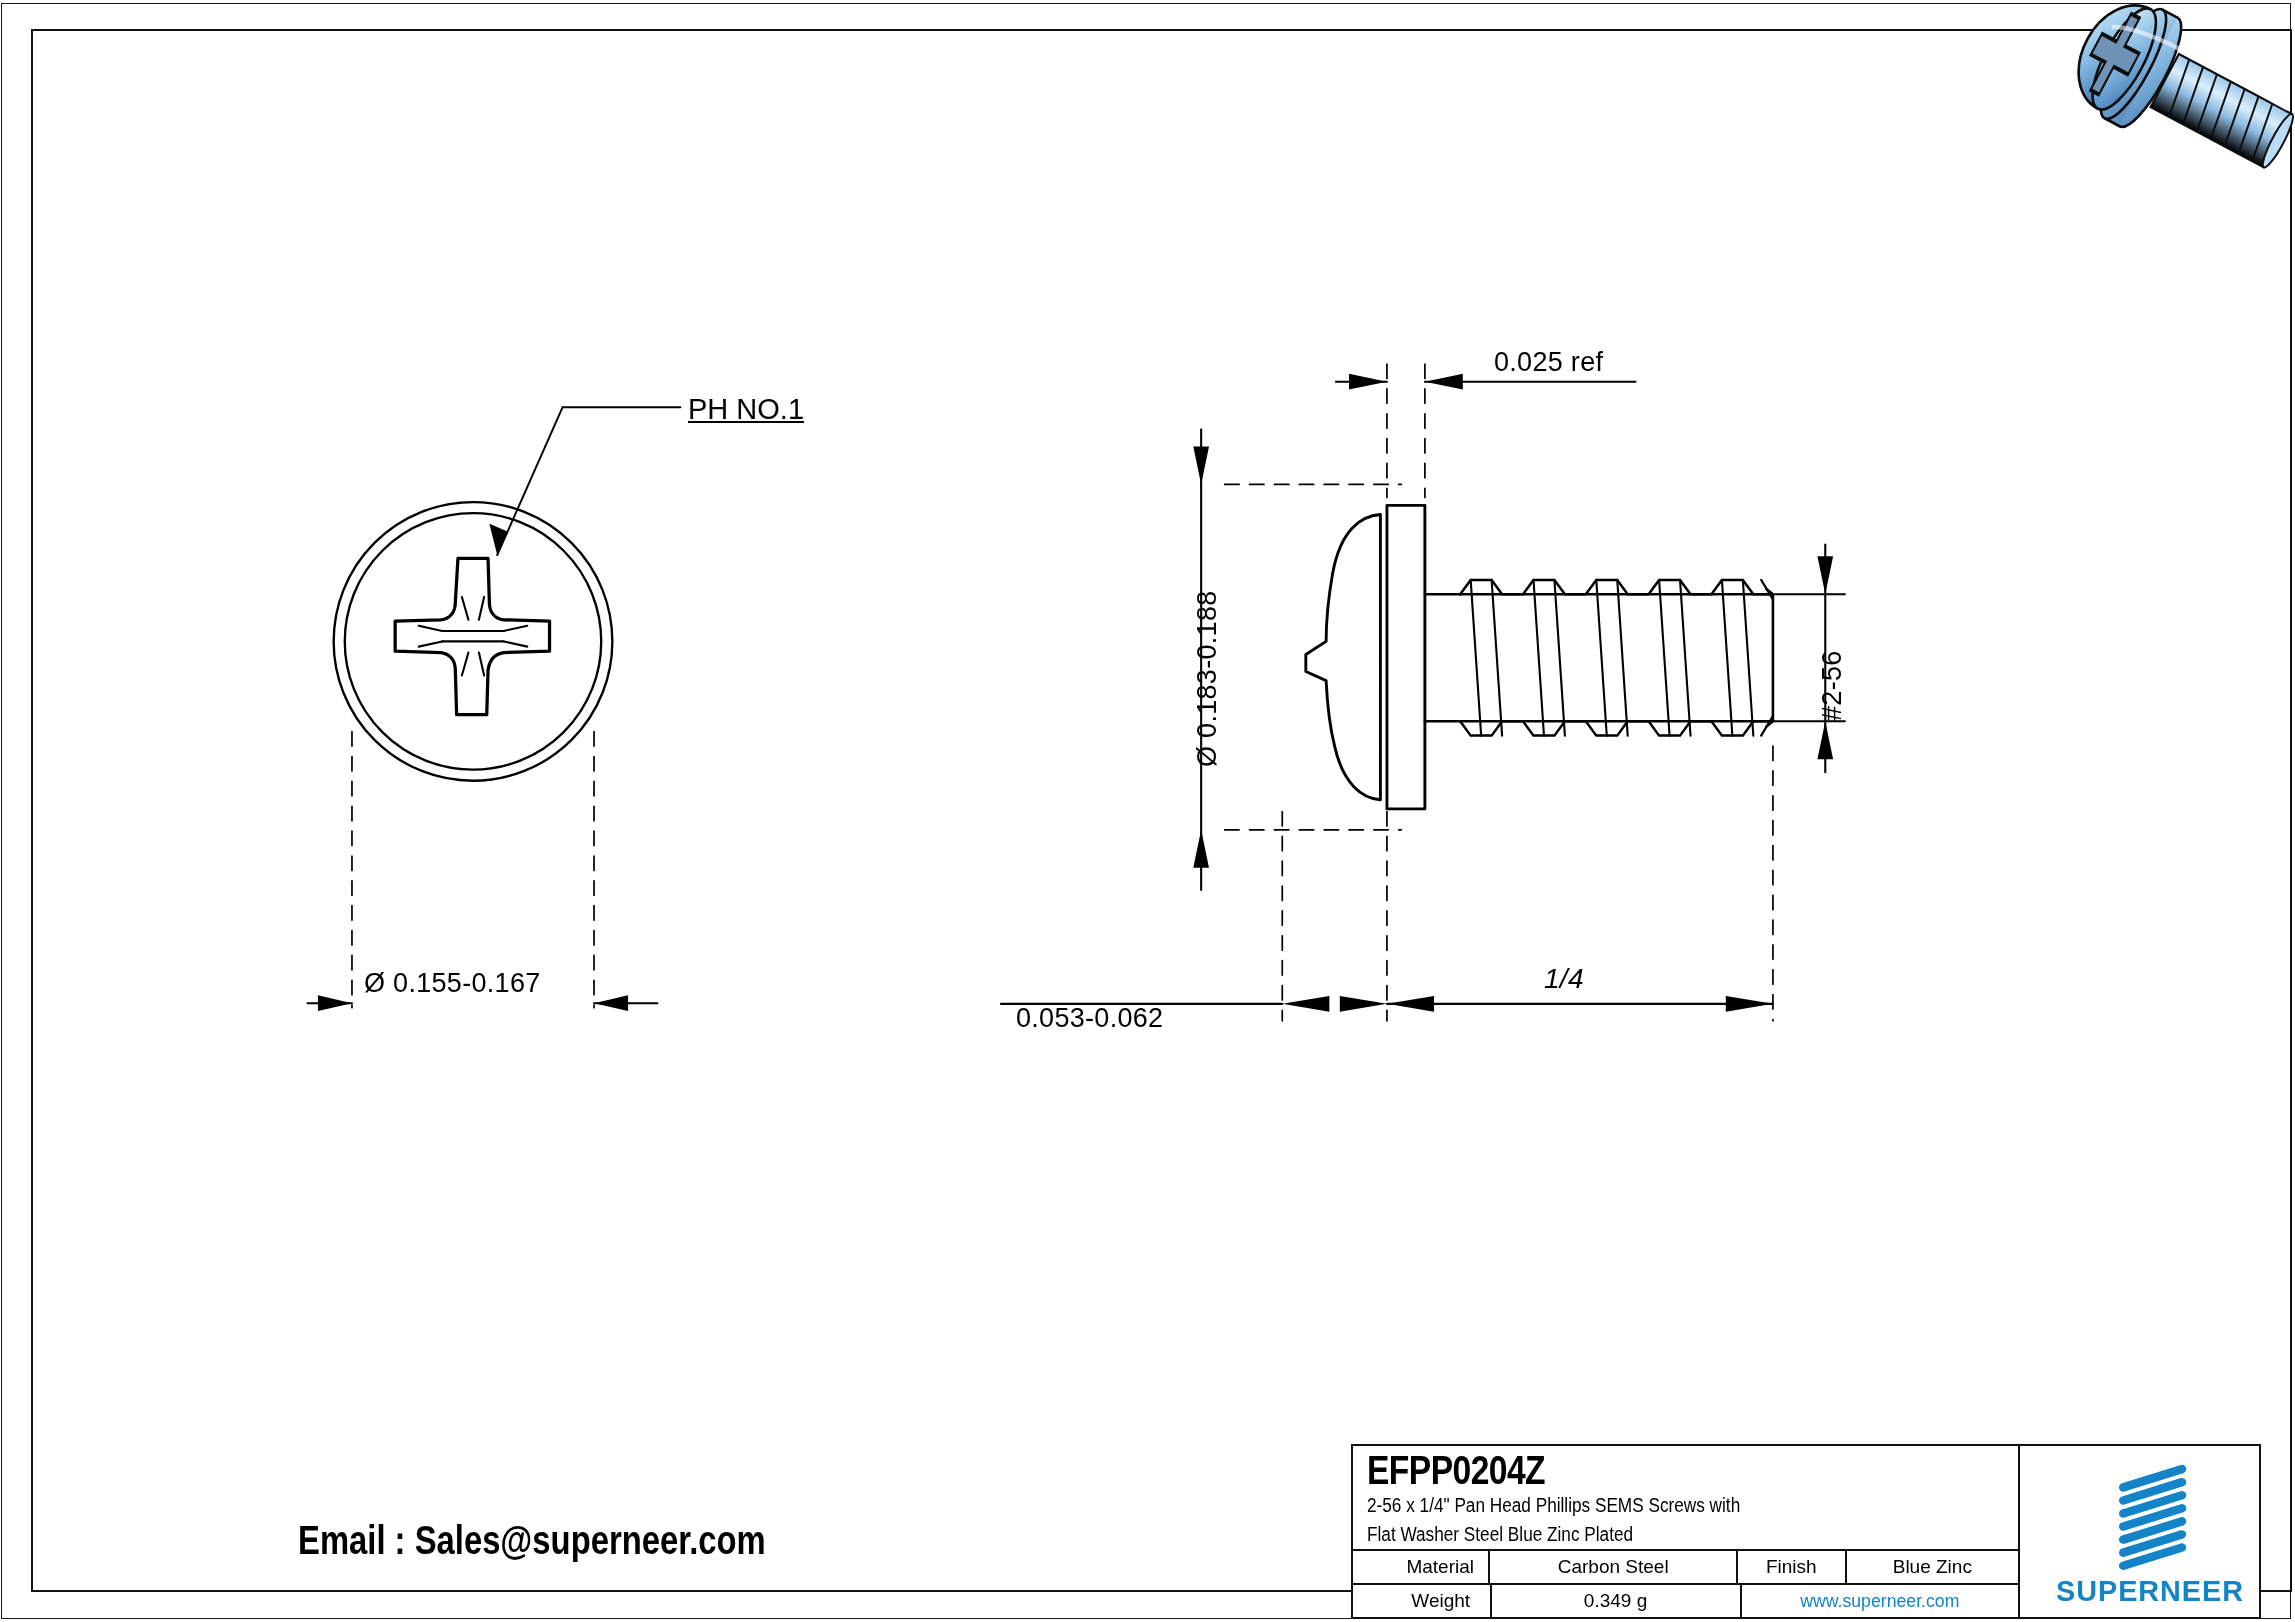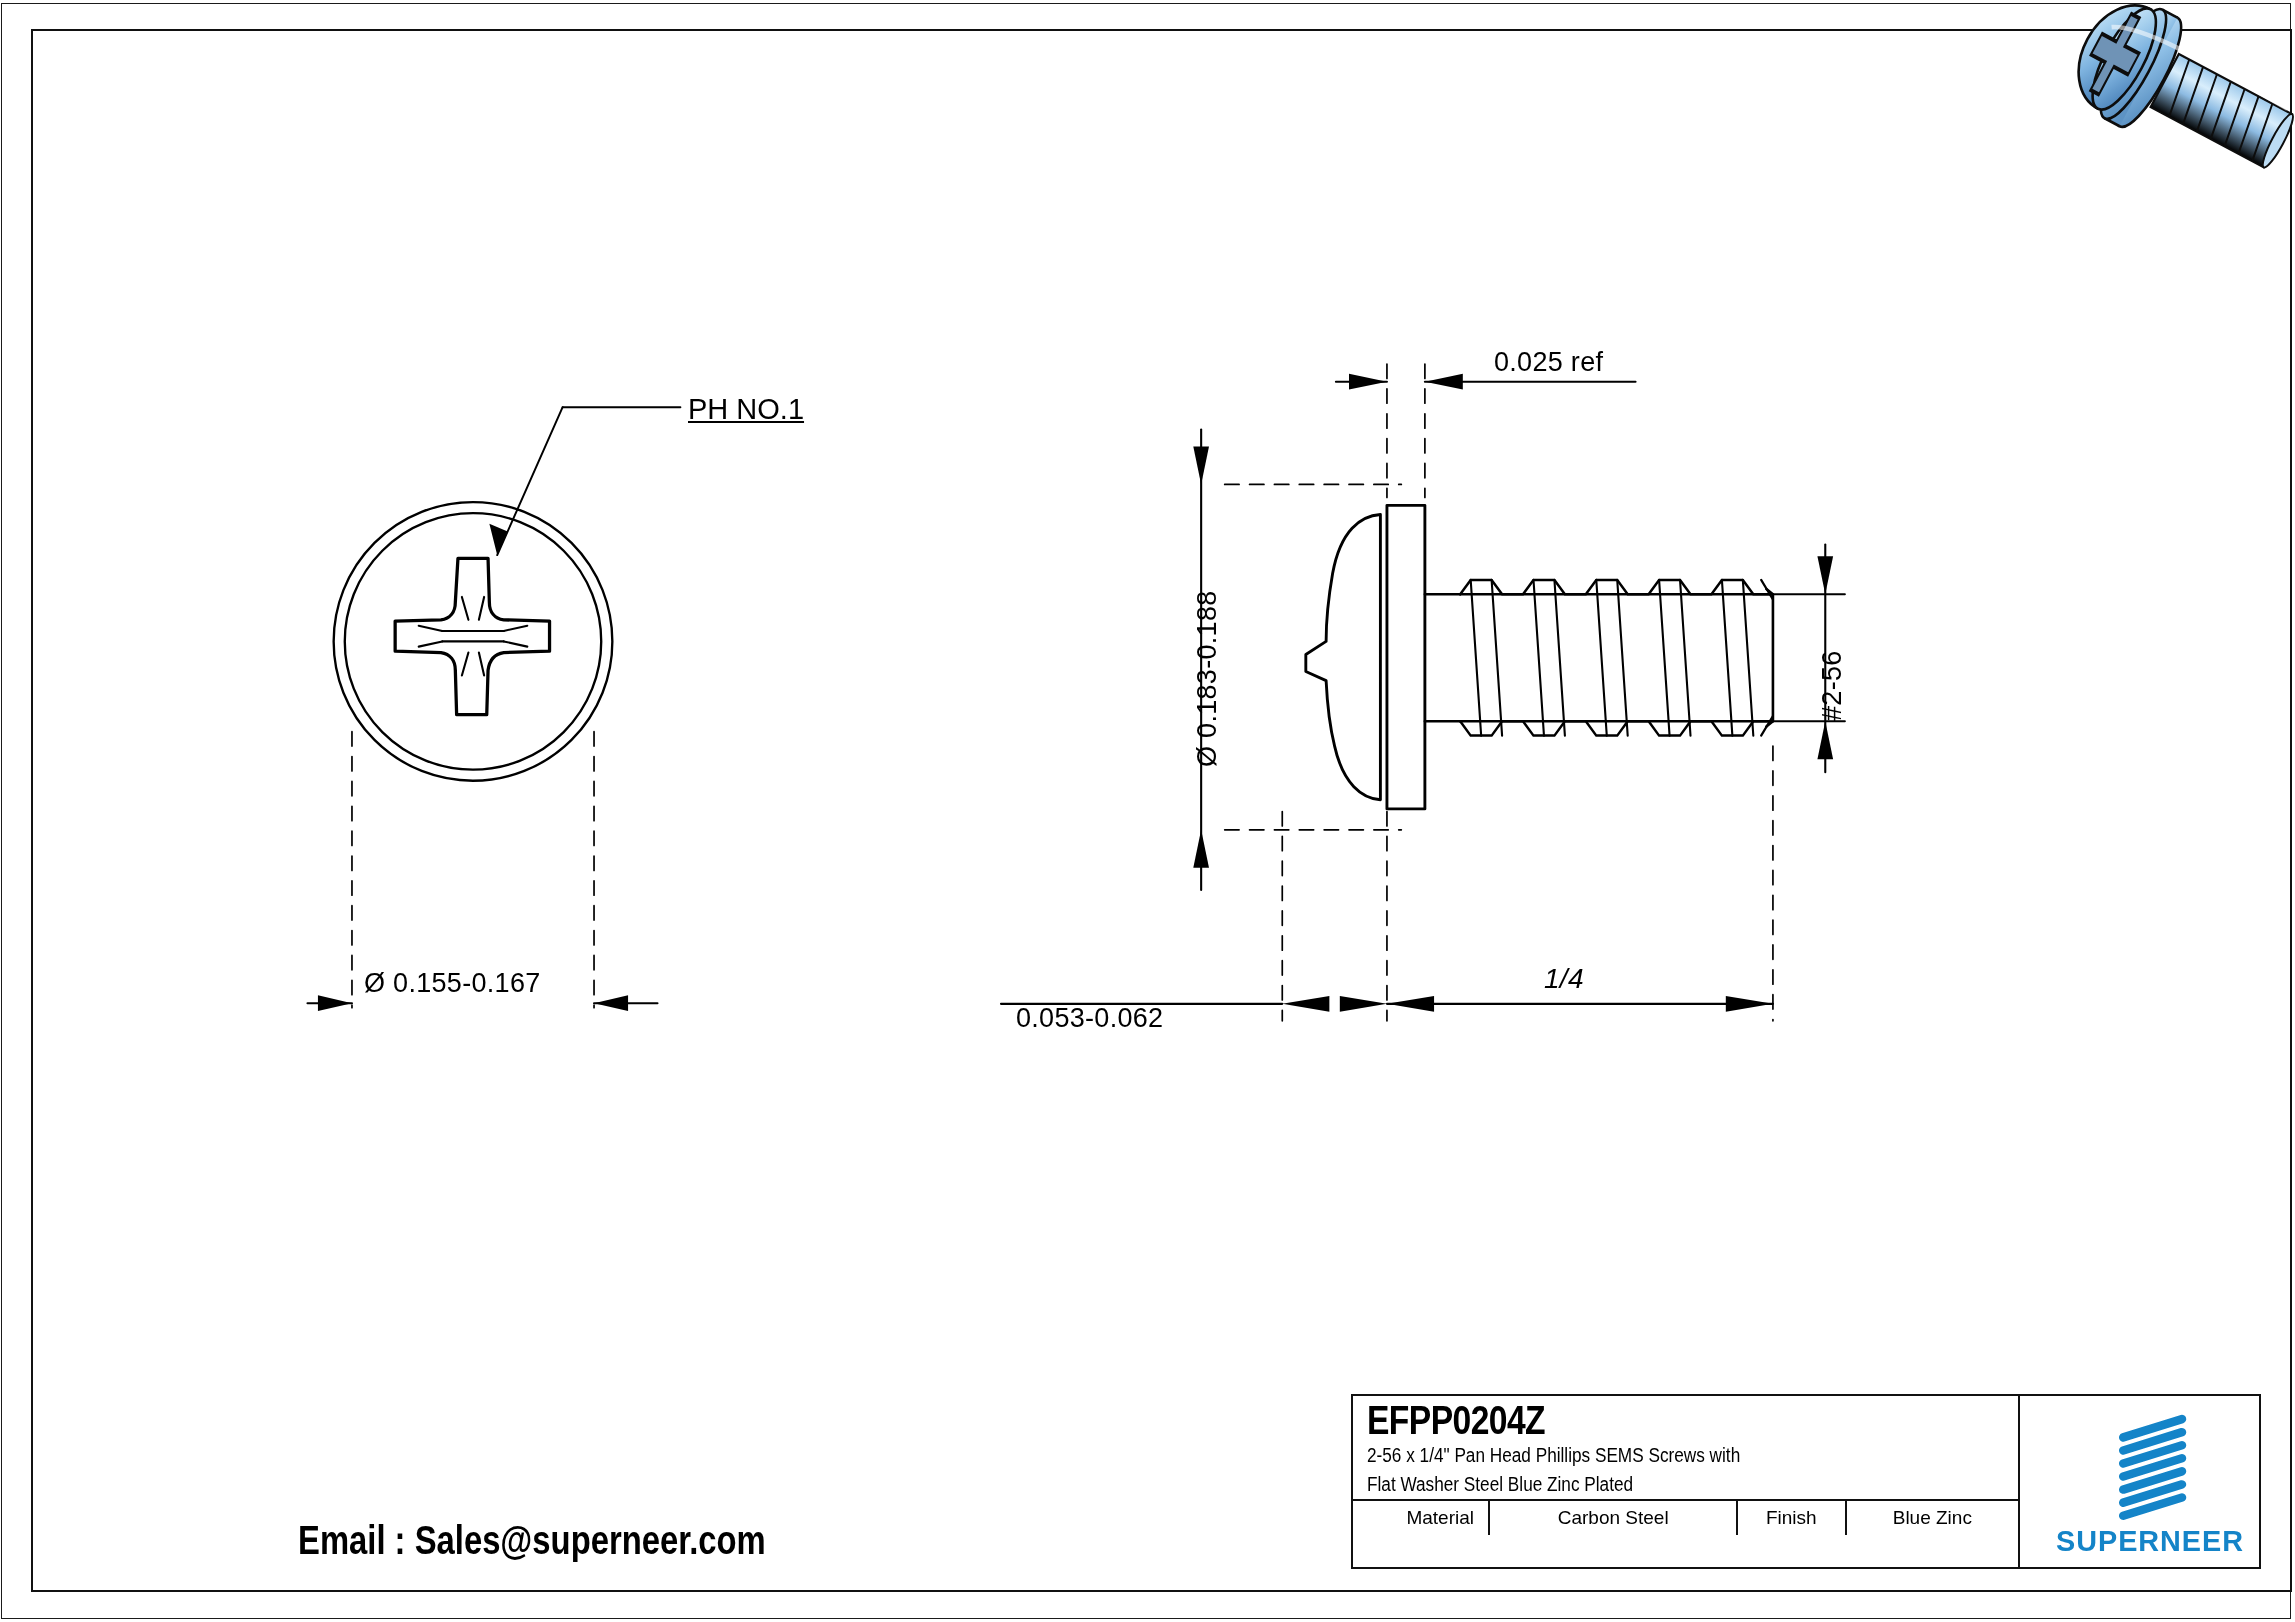--- a/index.html
+++ b/index.html
@@ -15,21 +15,21 @@
   .vec{position:absolute;left:0;top:0;width:2295px;height:1623px;pointer-events:none;}
   
   .dimtxt{position:absolute;font-family:"Liberation Sans",sans-serif;
       font-size:27px;letter-spacing:0.3px;white-space:nowrap;color:#000;}
   .dimtxt.vert{transform-origin:0 0;}
   .note{position:absolute;font-size:29px;white-space:nowrap;}
   
   .email{position:absolute;left:298px;top:1517px;font-size:41px;font-weight:700;
       transform:scaleX(.80);transform-origin:0 0;white-space:nowrap;letter-spacing:0px;}
   
-  .tblock{position:absolute;left:1351px;top:1394px;width:910px;height:175px;
+  .tblock{position:absolute;left:1351px;top:1444px;width:910px;height:175px;
       border:2px solid #111;box-sizing:border-box;background:#fff;display:flex;gap:21px;}
   .tb-left{width:667px;height:100%;box-sizing:border-box;border-right:2px solid #111;
       display:flex;flex-direction:column;}
   .tb-desc{flex:0 0 auto;height:103px;box-sizing:border-box;padding:3.9px 0 0 14.4px;}
   .partno{font-size:41px;font-weight:700;letter-spacing:-0.7px;line-height:1.0;
       transform:scaleX(.82);transform-origin:0 0;white-space:nowrap;}
   .descline{font-size:20px;line-height:1.46;transform:scaleX(.86);
       transform-origin:0 0;white-space:nowrap;}
   .tb-row{display:flex;border-top:2px solid #111;height:36px;box-sizing:border-box;padding-left:39px;}
   .tb-cell{display:flex;align-items:center;justify-content:center;
@@ -244,20 +244,25 @@
         <div class="partno">EFPP0204Z</div>
         <div class="descline">2-56 x 1/4" Pan Head Phillips SEMS Screws with</div>
         <div class="descline">Flat Washer Steel Blue Zinc Plated</div>
       </div>
       <div class="tb-row">
         <div class="tb-cell c-matlabel bdr-r">Material</div>
         <div class="tb-cell c-matval bdr-r">Carbon Steel</div>
         <div class="tb-cell c-finlabel bdr-r">Finish</div>
         <div class="tb-cell c-finval">Blue Zinc</div>
       </div>
+      <div class="tb-row">
+        <div class="tb-cell c-wlabel bdr-r">Weight</div>
+        <div class="tb-cell c-wval bdr-r">0.349 g</div>
+        <div class="tb-cell c-web">www.superneer.com</div>
+      </div>
     </div>
 
     <div class="tb-right">
       <svg class="logo-mark" width="111" height="113" viewBox="0 0 170 172">
         <g stroke="#1484c8" stroke-width="13" stroke-linecap="round">
           <line x1="44" y1="46" x2="134" y2="18"></line>
           <line x1="44" y1="66" x2="134" y2="38"></line>
           <line x1="44" y1="86" x2="134" y2="58"></line>
           <line x1="44" y1="106" x2="134" y2="78"></line>
           <line x1="44" y1="126" x2="134" y2="98"></line>

